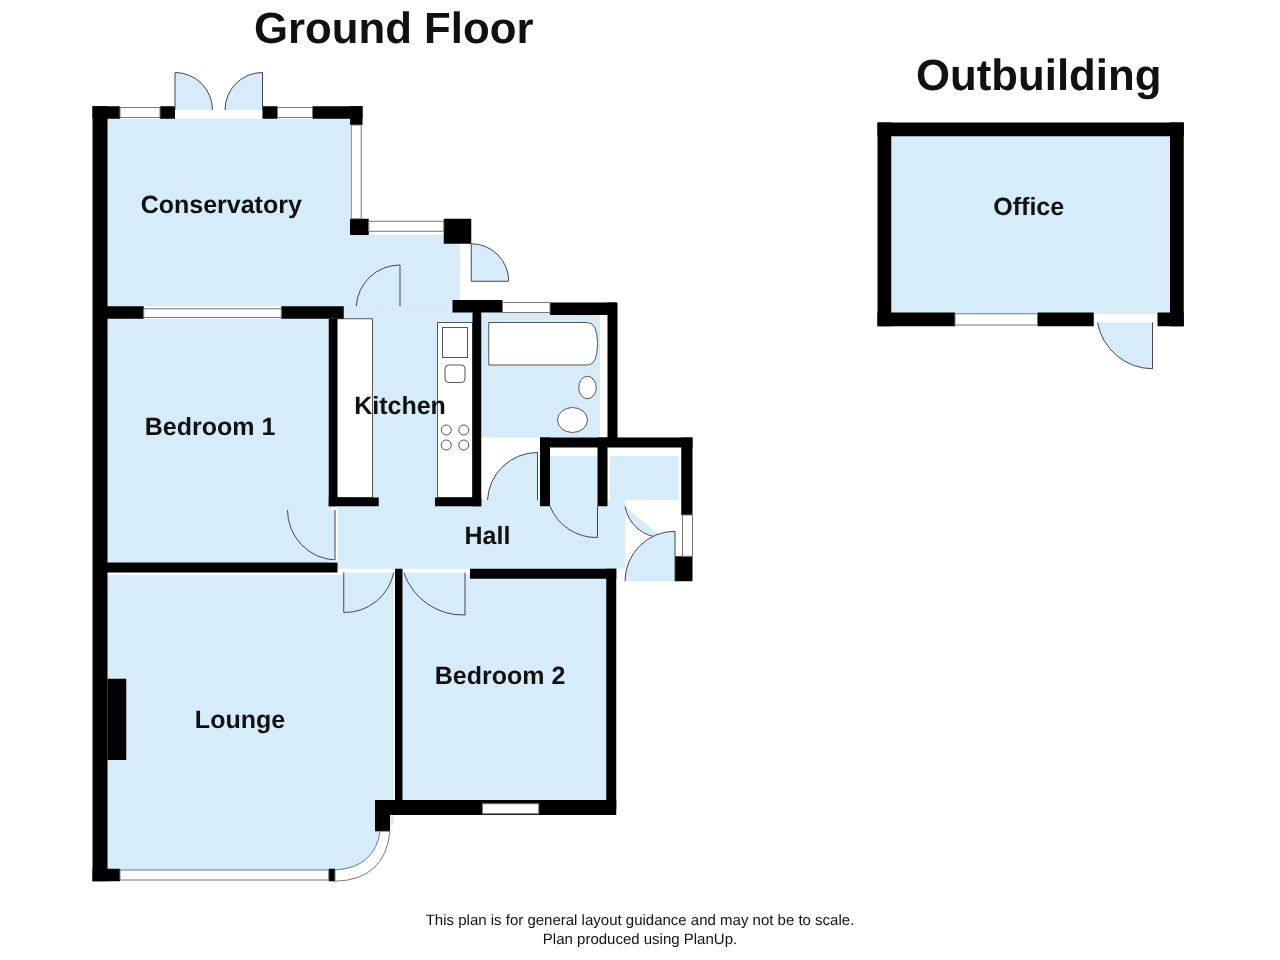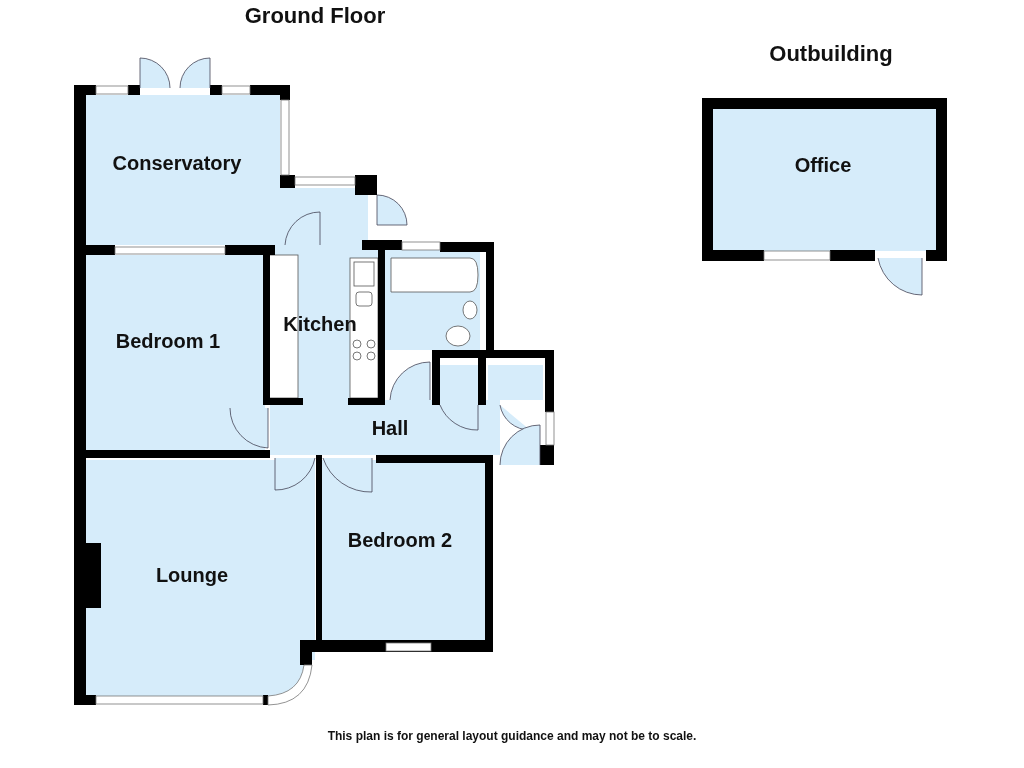--- a/index.html
+++ b/index.html
@@ -1,19 +1,19 @@
 <!DOCTYPE html>
 <html><head>
 <meta charset="utf-8">
 <style>
   html,body{margin:0;padding:0;background:#ffffff;}
   body{width:1024px;height:768px;position:relative;overflow:hidden;font-family:"Liberation Sans",sans-serif;}
-  .title{position:absolute;font-weight:bold;color:#111;font-size:22px;text-align:center;}
+  .title{position:absolute;font-weight:bold;color:#111;font-size:35px;text-align:center;}
   .room-label{font-family:"Liberation Sans",sans-serif;font-weight:bold;font-size:20px;fill:#111;}
-  .footer{position:absolute;left:0;width:1024px;text-align:center;font-size:12px;color:#111;line-height:15px;font-weight:bold;}
+  .footer{position:absolute;left:0;width:1024px;text-align:center;font-size:12px;color:#111;line-height:15px;}
   svg{position:absolute;left:0;top:0;}
 </style>
 </head>
 <body>
 
 <div class="title" style="left:200px;top:3px;width:230px;">Ground Floor</div>
 <div class="title" style="left:721px;top:41px;width:220px;">Outbuilding</div>
 
 <svg width="1024" height="768" viewBox="0 0 1024 768">
 
@@ -135,13 +135,14 @@
   <text class="room-label" x="320" y="331" text-anchor="middle">Kitchen</text>
   <text class="room-label" x="168" y="348" text-anchor="middle">Bedroom 1</text>
   <text class="room-label" x="390" y="435" text-anchor="middle">Hall</text>
   <text class="room-label" x="192" y="582" text-anchor="middle">Lounge</text>
   <text class="room-label" x="400" y="547" text-anchor="middle">Bedroom 2</text>
   <text class="room-label" x="823" y="172" text-anchor="middle">Office</text>
 </svg>
 
 <div class="footer" style="top:729px;">
   <div>This plan is for general layout guidance and may not be to scale.</div>
+  <div>Plan produced using PlanUp.</div>
 </div>
 
 </body></html>

